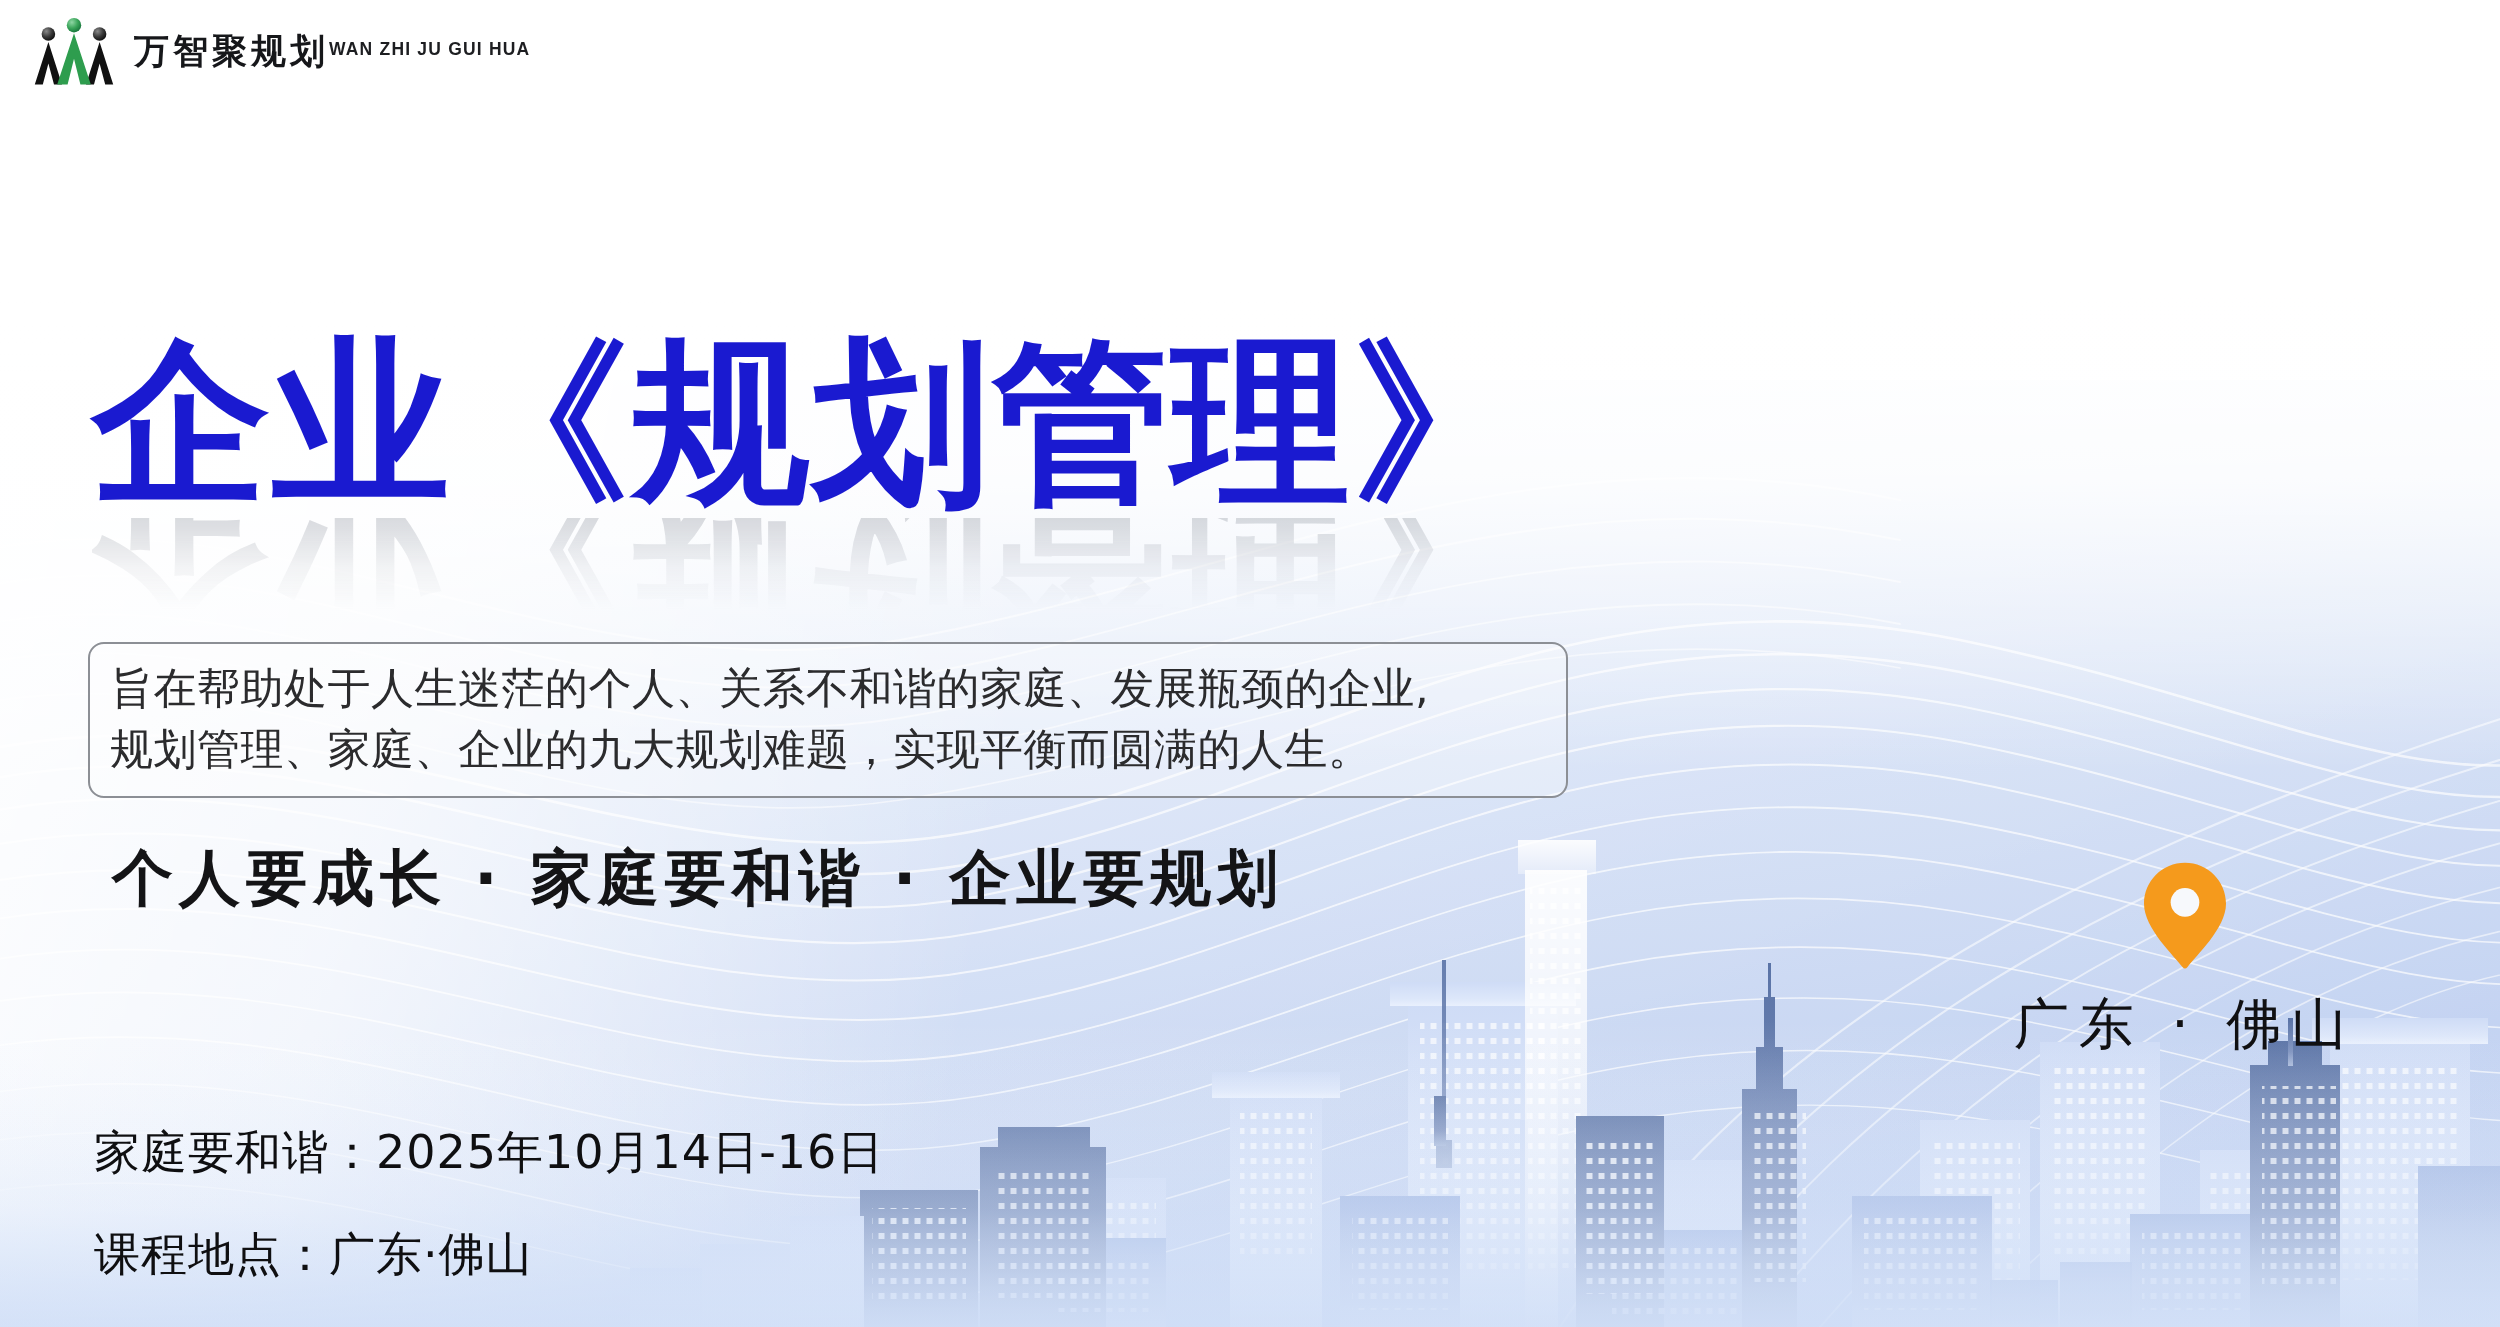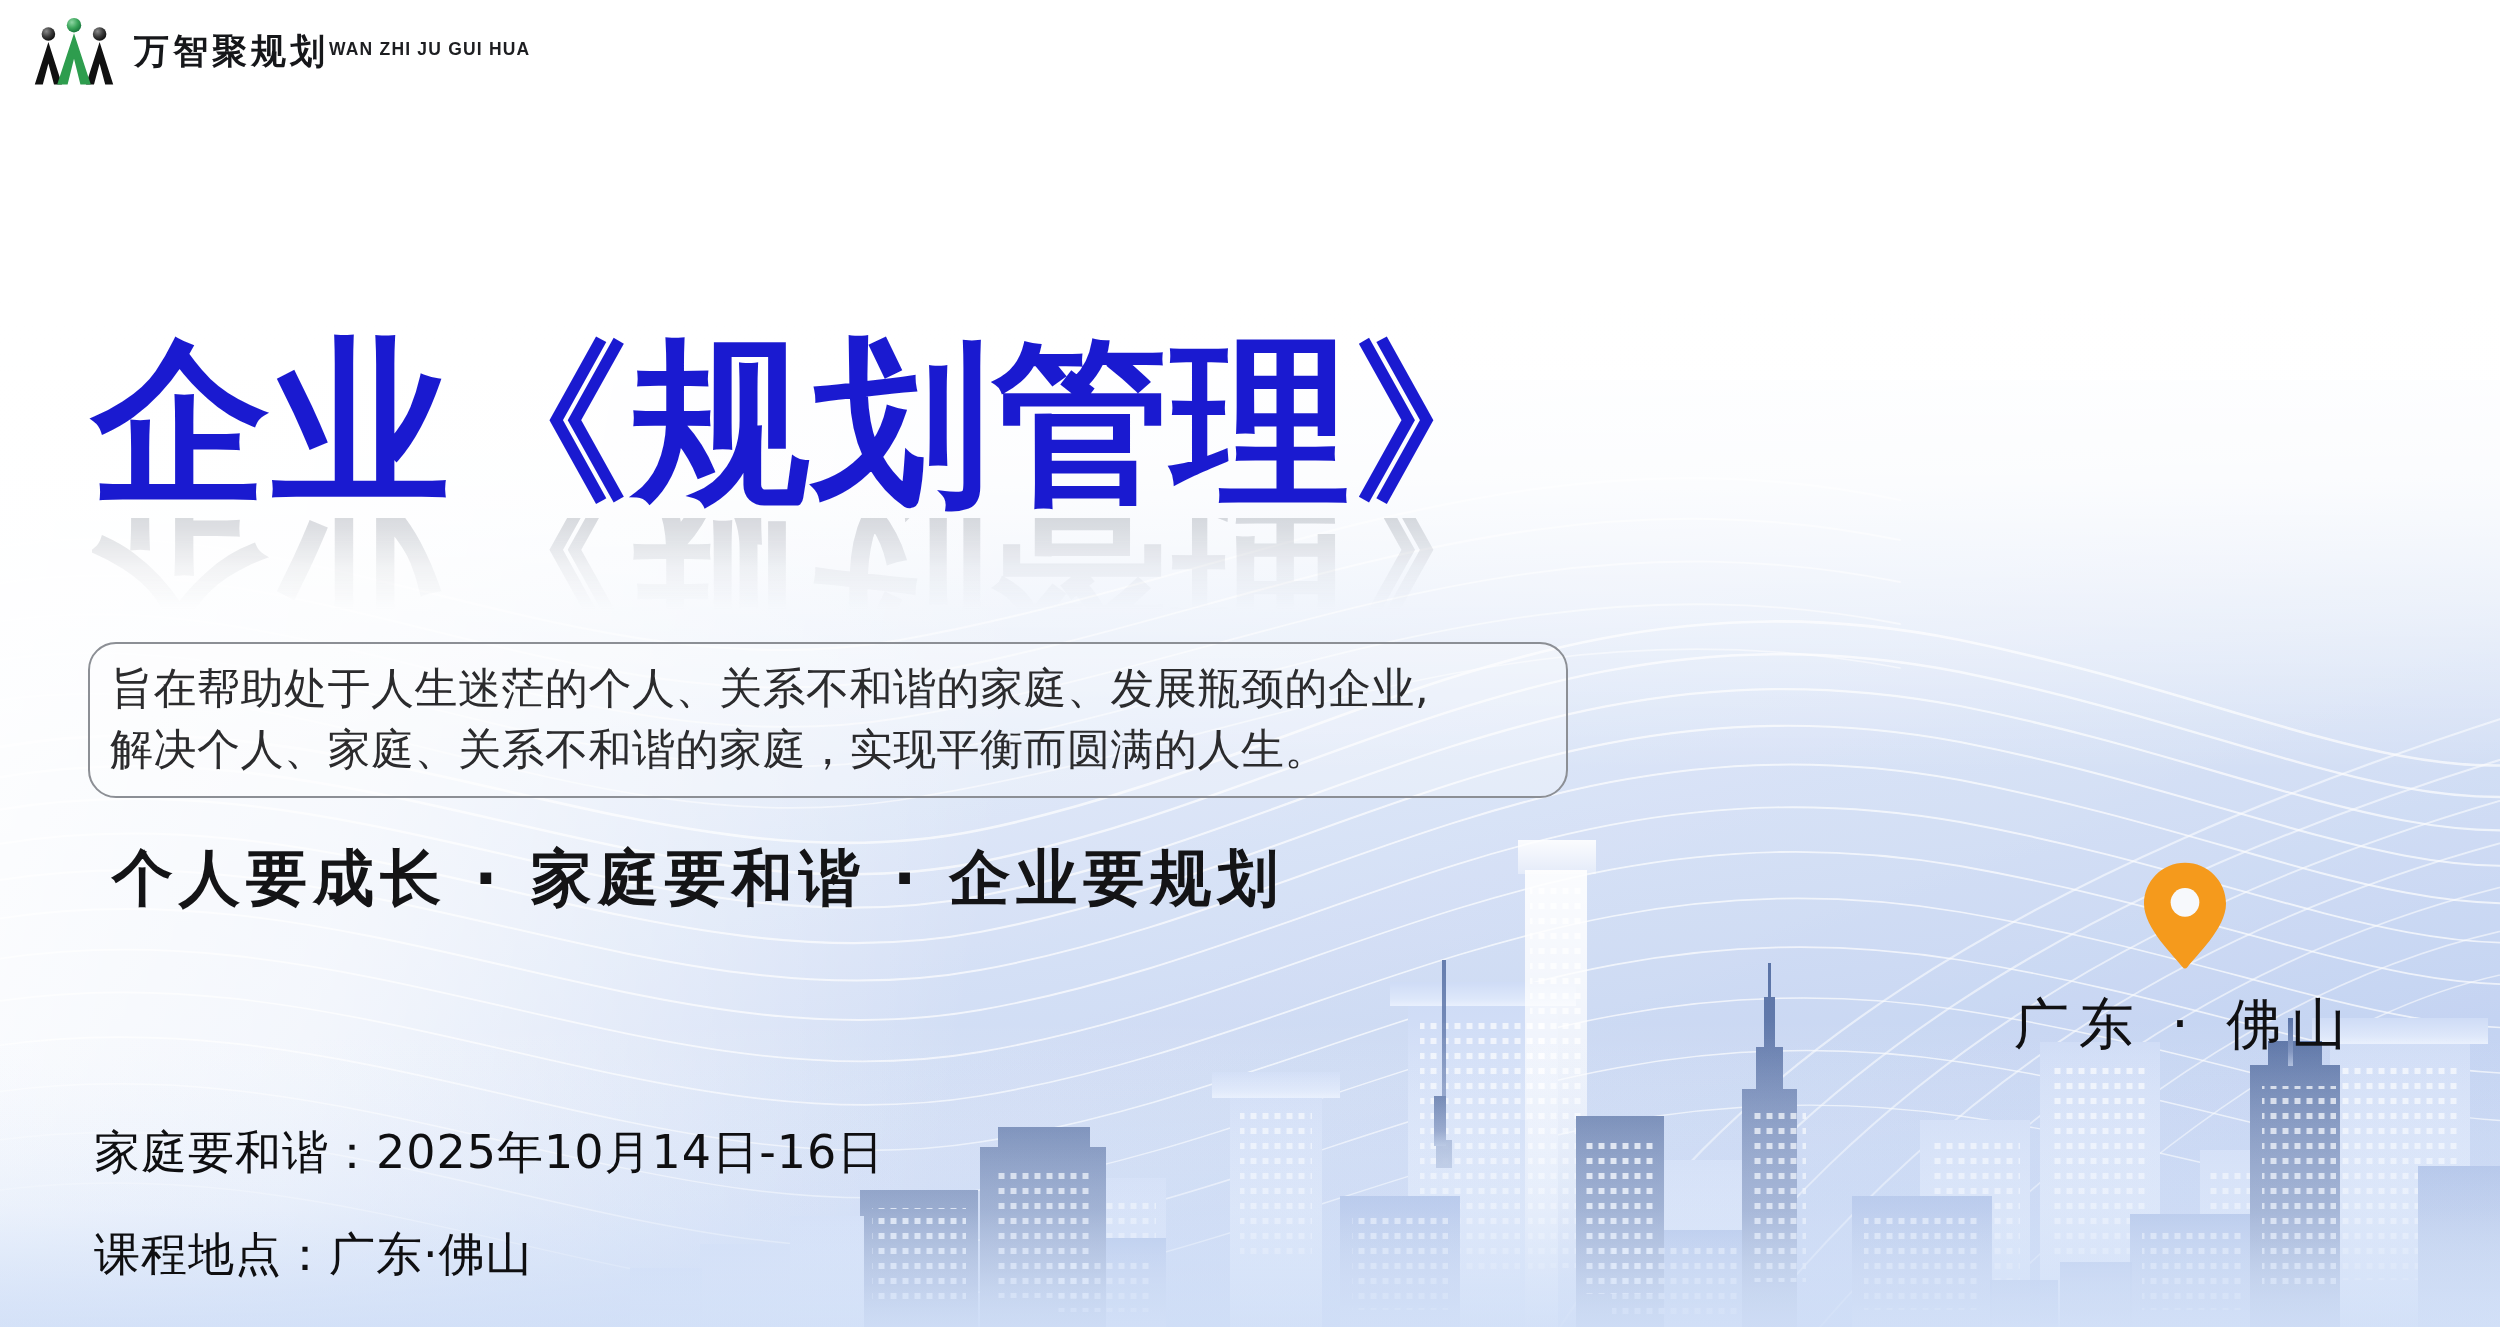--- a/index.html
+++ b/index.html
@@ -68,21 +68,21 @@
     color:rgba(110,115,130,.30);
     -webkit-mask-image:linear-gradient(to top,rgba(0,0,0,.85) 0%,rgba(0,0,0,.25) 42%,rgba(0,0,0,0) 78%);
     mask-image:linear-gradient(to top,rgba(0,0,0,.85) 0%,rgba(0,0,0,.25) 42%,rgba(0,0,0,0) 78%);
     height:118px;overflow:hidden;
   }
 
   
   .desc-box{
     position:absolute;left:88px;top:642px;width:1480px;
     z-index:22;
-    border:2px solid #8c8f95;border-radius:28px;
+    border:2px solid #8c8f95;border-radius:16px;
     padding:14px 20px 16px 20px;
     background:rgba(255,255,255,.30);
     box-sizing:border-box;
   }
   .desc-line{
     font-family:"DejaVu Sans","Liberation Sans",sans-serif;
     font-size:43px;font-weight:500;color:#2b2b2d;
     line-height:1.42;letter-spacing:.5px;white-space:nowrap;
   }
 
@@ -361,21 +361,21 @@
     </div>
   </div>
 
   <div class="title-wrap">
     <div class="main-title">企业《规划管理》</div>
     <div class="main-title-reflection">企业《规划管理》</div>
   </div>
 
   <div class="desc-box">
     <div class="desc-line">旨在帮助处于人生迷茫的个人、关系不和谐的家庭、发展瓶颈的企业,</div>
-    <div class="desc-line">解决个人、家庭、关系不和谐的家庭，实现平衡而圆满的人生。</div>
+    <div class="desc-line">规划管理、家庭、企业的九大规划难题，实现平衡而圆满的人生。</div>
   </div>
 
   <div class="slogan">个人要成长 · 家庭要和谐 · 企业要规划</div>
 
   <div class="loc-badge">
     <svg class="loc-pin" viewBox="0 0 60 78" xmlns="http://www.w3.org/2000/svg">
       <path d="M30 0 C13.4 0 0 13.4 0 30 C0 48 22 68 28.3 76.5 C29.2 77.7 30.8 77.7 31.7 76.5 C38 68 60 48 60 30 C60 13.4 46.6 0 30 0 Z" fill="#F59A1C"></path>
       <circle cx="30" cy="29" r="10.5" fill="#f7f9fc"></circle>
     </svg>
     <div class="loc-name">广东 · 佛山</div>

